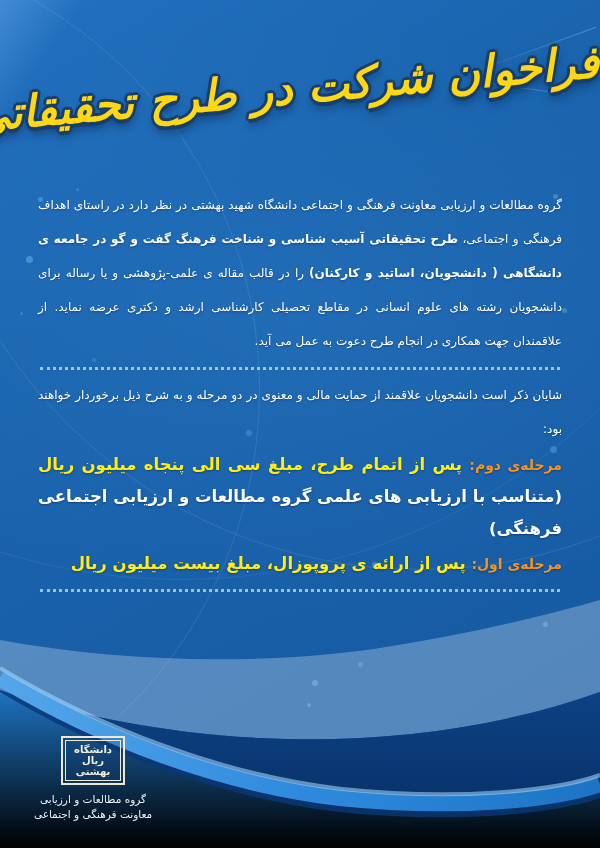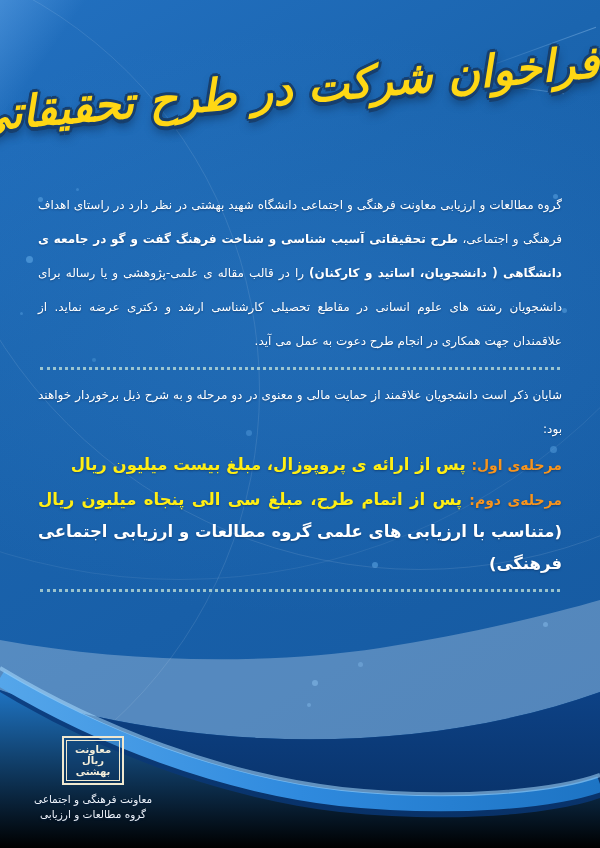--- a/index.html
+++ b/index.html
@@ -173,36 +173,36 @@
   <h1 class="title">فراخوان شرکت در طرح تحقیقاتی</h1>
 
   <div class="content">
 
     <p class="para"><span>گروه مطالعات و ارزیابی معاونت فرهنگی و اجتماعی دانشگاه شهید بهشتی در نظر دارد در راستای اهداف فرهنگی و اجتماعی، </span><span class="emphasis">طرح تحقیقاتی آسیب شناسی و شناخت فرهنگ گفت و گو در جامعه ی دانشگاهی ( دانشجویان، اساتید و کارکنان)</span><span> را در قالب مقاله ی علمی-پژوهشی و یا رساله برای دانشجویان رشته های علوم انسانی در مقاطع تحصیلی کارشناسی ارشد و دکتری عرضه نماید. از علاقمندان جهت همکاری در انجام طرح دعوت به عمل می آید.</span></p>
 
     <hr class="sep">
 
     <p class="para support">شایان ذکر است دانشجویان علاقمند از حمایت مالی و معنوی در دو مرحله و به شرح ذیل برخوردار خواهند بود:</p>
 
-    <p class="stage"><span class="stage-label">مرحله‌ی اول:</span>
-      <span class="stage-amount">پس از ارائه ی پروپوزال، مبلغ بیست میلیون ریال</span></p>
-
     <p class="stage"><span class="stage-label">مرحله‌ی دوم:</span>
       <span class="stage-amount">پس از اتمام طرح، مبلغ سی الی پنجاه میلیون ریال</span>
       <span class="stage-suffix">(متناسب با ارزیابی های علمی گروه مطالعات و ارزیابی اجتماعی فرهنگی)</span></p>
 
+    <p class="stage"><span class="stage-label">مرحله‌ی اول:</span>
+      <span class="stage-amount">پس از ارائه ی پروپوزال، مبلغ بیست میلیون ریال</span></p>
+
     <hr class="sep">
 
   </div>
 
   <div class="footer">
     <div class="logo-box">
       <div class="logo-inner">
-        <div>معاونت</div>
+        <div>دانشگاه</div>
         <div>ریال</div>
         <div>بهشتی</div>
       </div>
     </div>
+    <div class="org-line">گروه مطالعات و ارزیابی</div>
     <div class="org-line">معاونت فرهنگی و اجتماعی</div>
-    <div class="org-line">گروه مطالعات و ارزیابی</div>
   </div>
 
 </div>
 
 </body></html>

